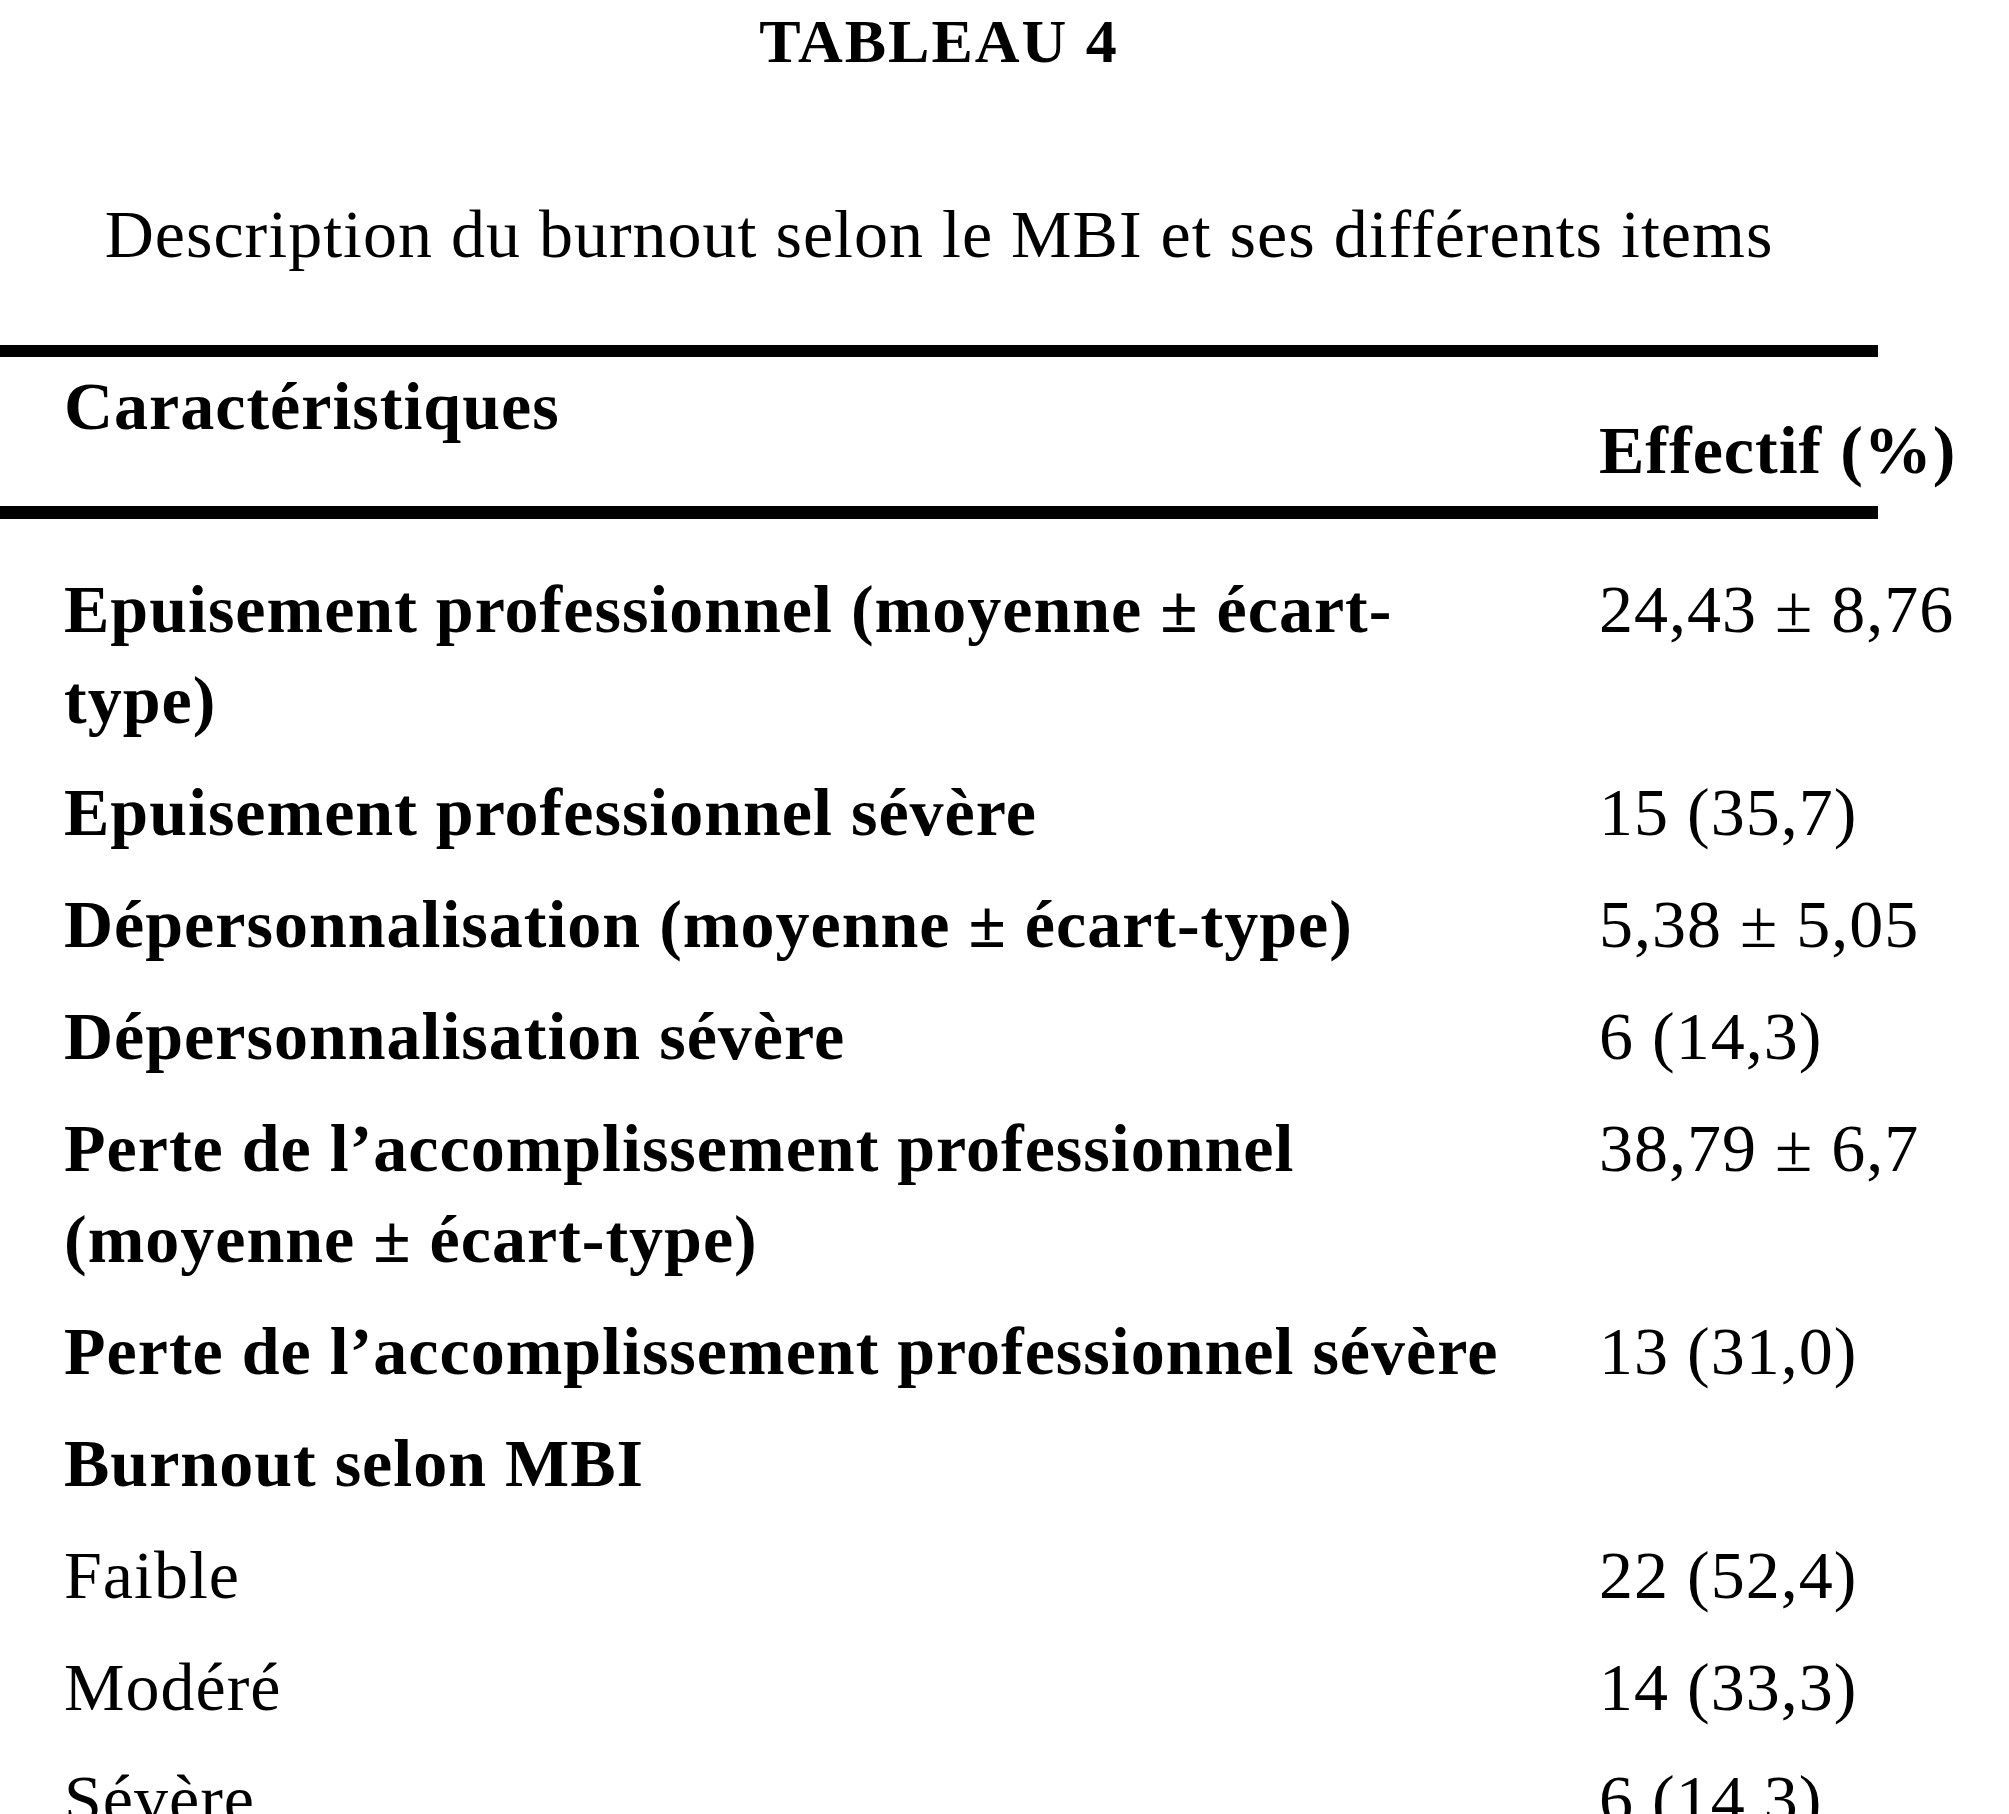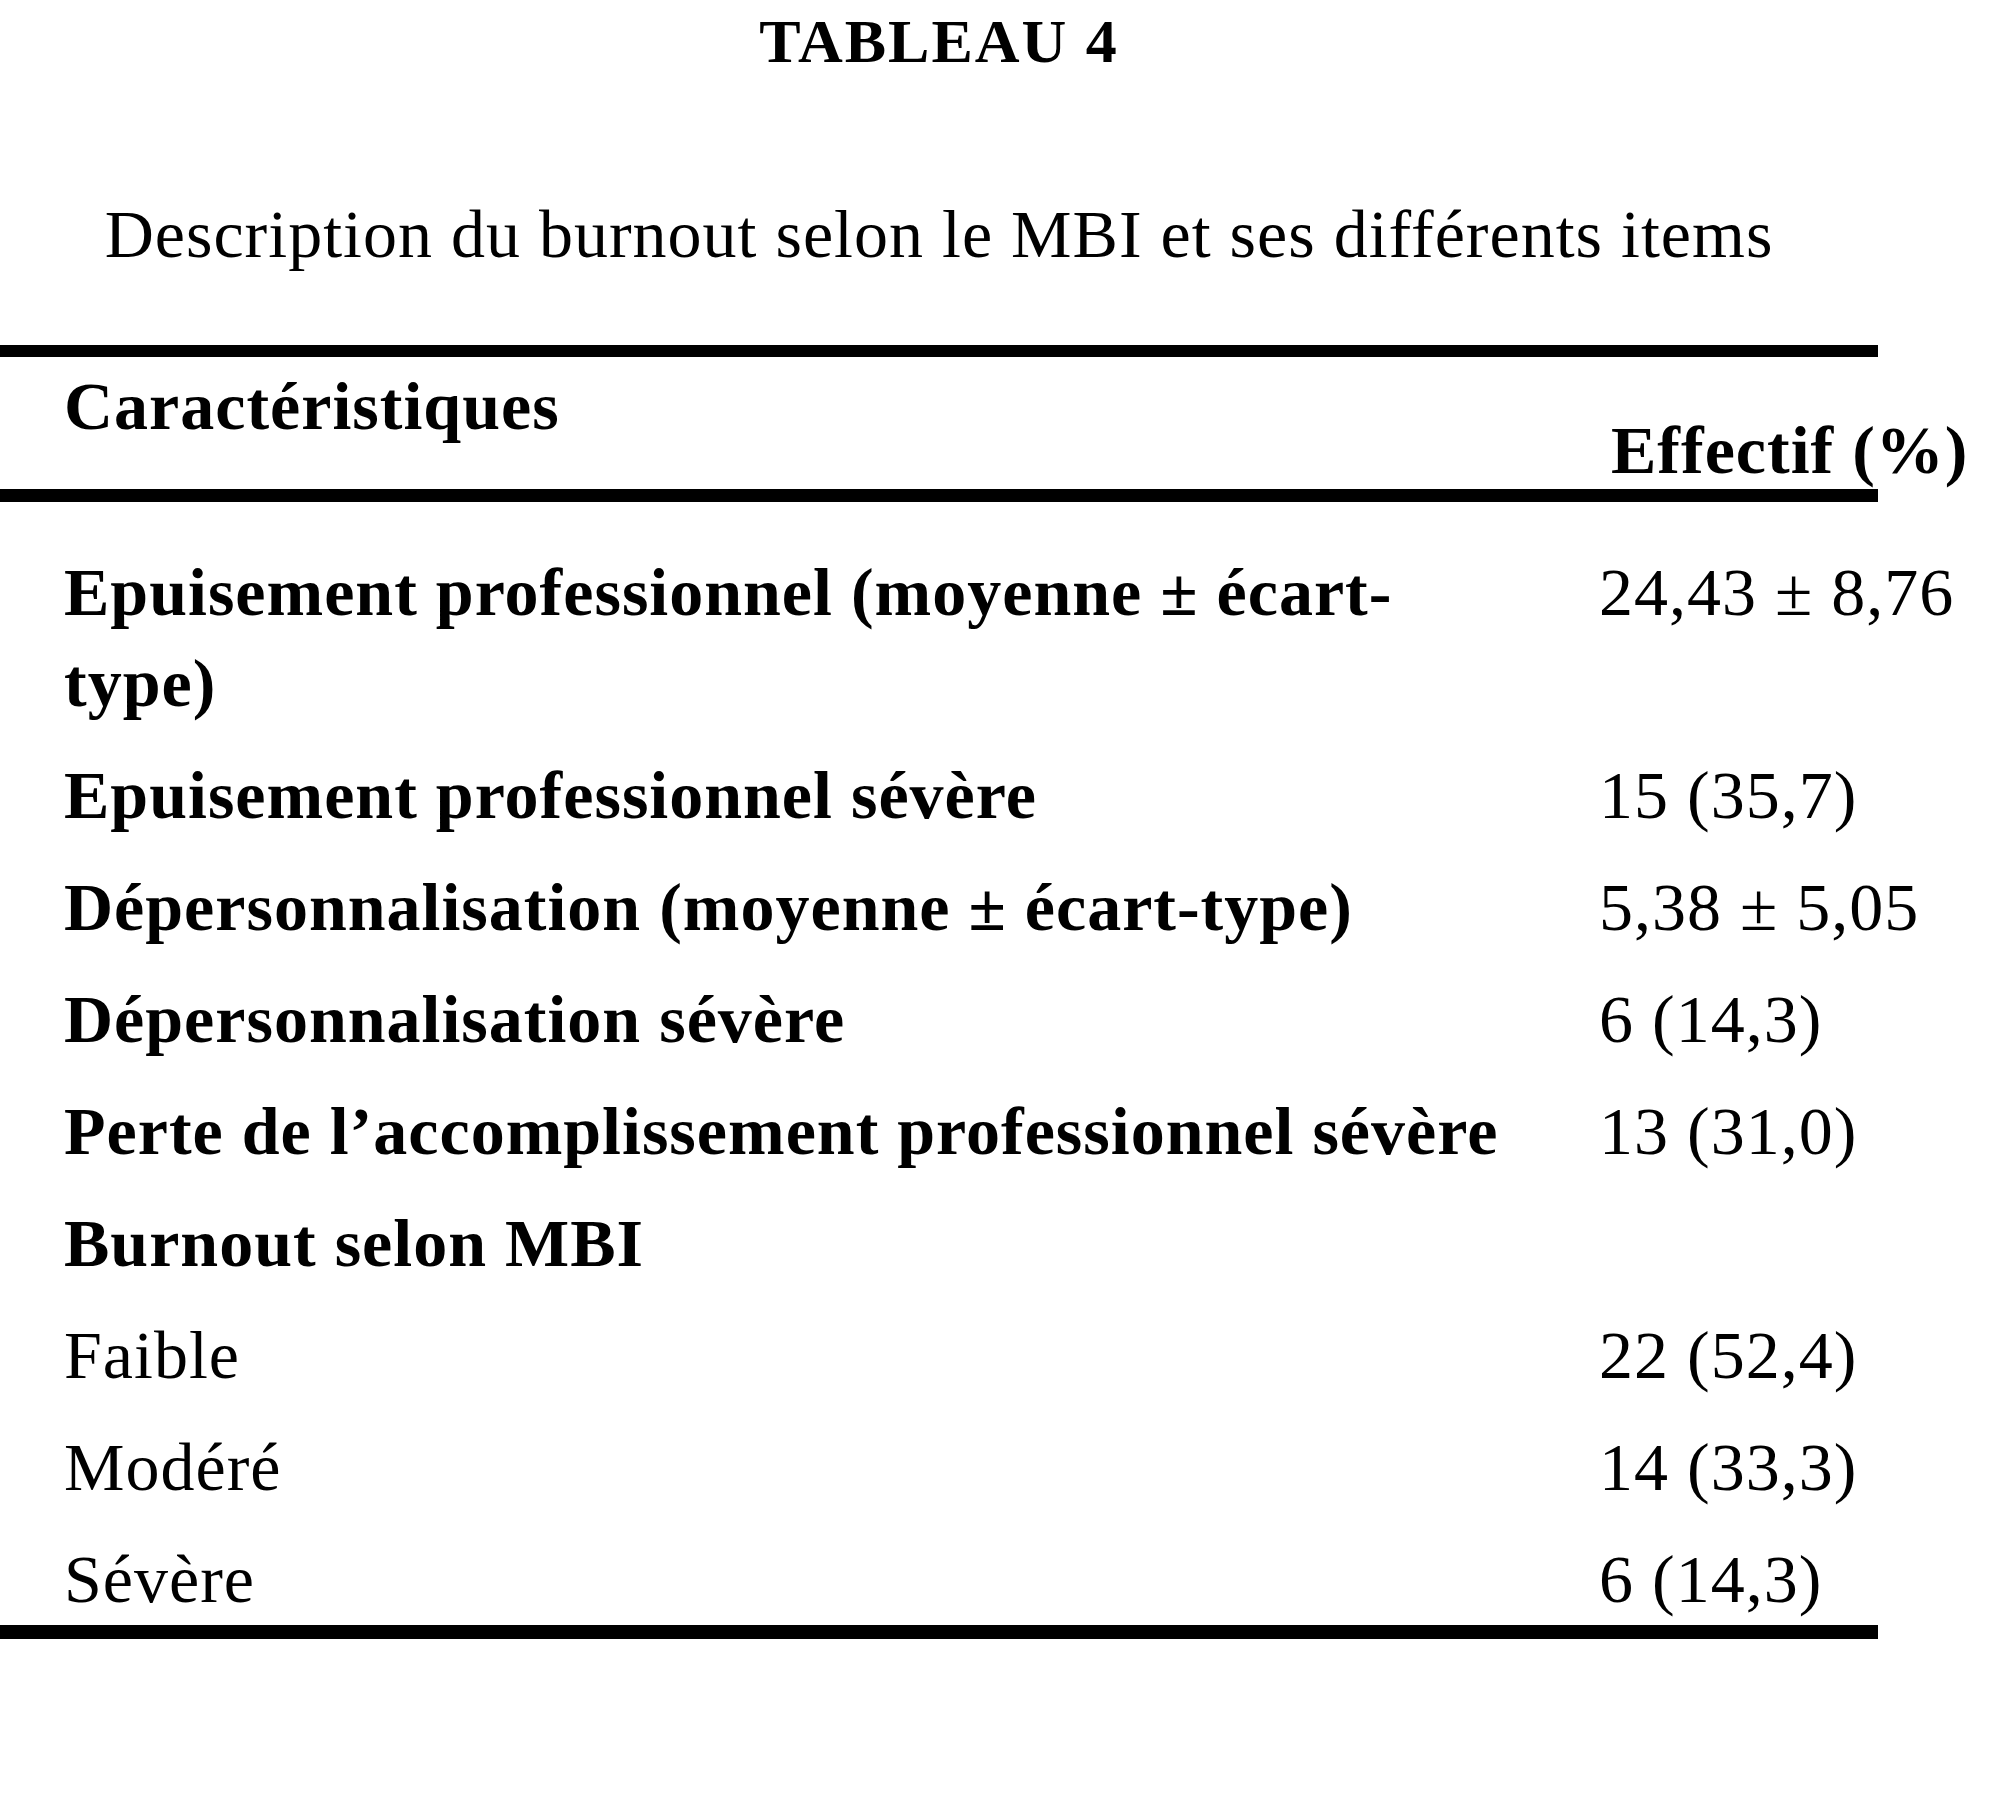--- a/index.html
+++ b/index.html
@@ -54,24 +54,23 @@
   .row {
     display: grid;
     grid-template-columns: 1535px 1fr;
     padding-left: 64px;
     font-size: 68px;
     line-height: 91px;
     letter-spacing: 1px;
   }
   .thead {
     padding-top: 11.7px;
-    padding-bottom: 2px;
+    padding-bottom: 19px;
     font-weight: bold;
     line-height: 74px;
-    gap: 12px;
   }
   .tbody {
     padding-top: 45px;
   }
   .trow + .trow {
     margin-top: 21px;
   }
   .cell.label .labeltext {
     display: block;
     max-width: 1443px;
@@ -131,20 +130,26 @@
     <div class="cell value">5,38 ± 5,05</div>
   </div>
 
   <div class="row trow bold">
     <div class="cell label">
       <span class="labeltext">Dépersonnalisation sévère</span>
     </div>
     <div class="cell value">6 (14,3)</div>
   </div>
 
+  <div class="row trow bold">
+    <div class="cell label">
+      <span class="labeltext">Perte de l’accomplissement professionnel (moyenne ± écart-type)</span>
+    </div>
+    <div class="cell value">38,79 ± 6,7</div>
+  </div>
 
   <div class="row trow bold">
     <div class="cell label">
       <span class="labeltext">Perte de l’accomplissement professionnel sévère</span>
     </div>
     <div class="cell value">13 (31,0)</div>
   </div>
 
   <div class="row trow bold">
     <div class="cell label">

